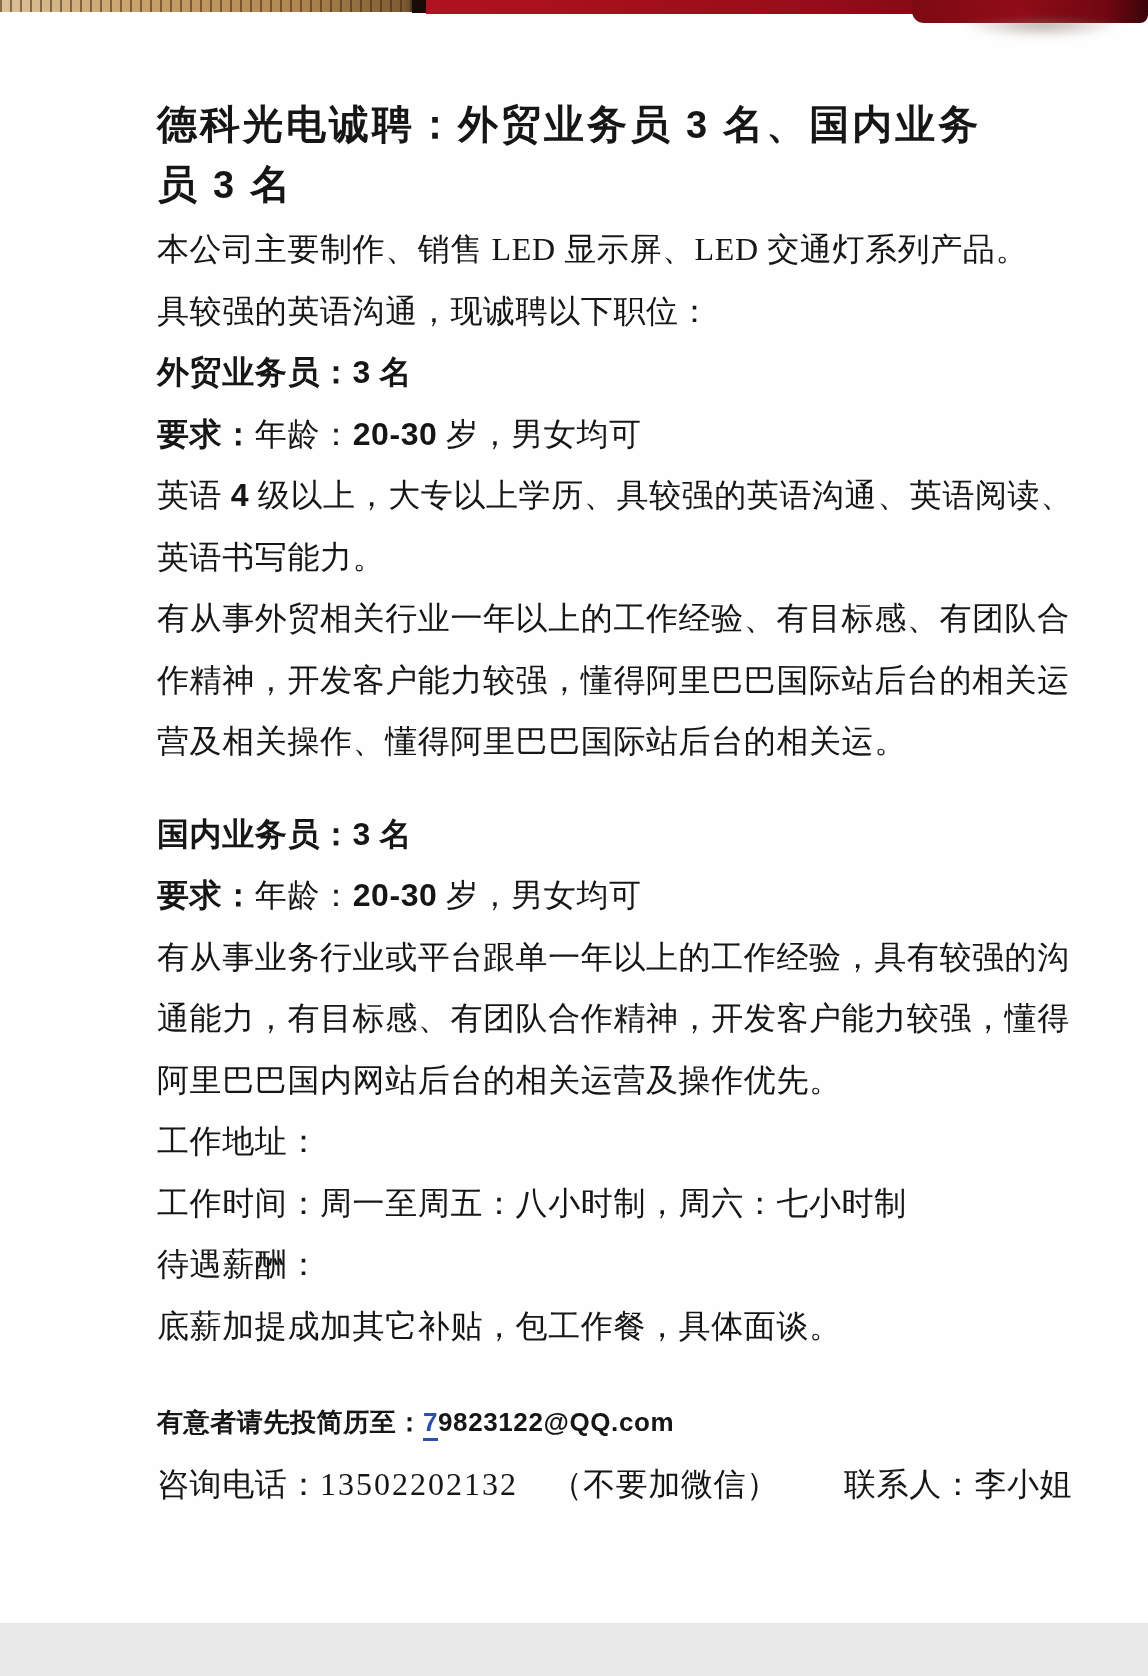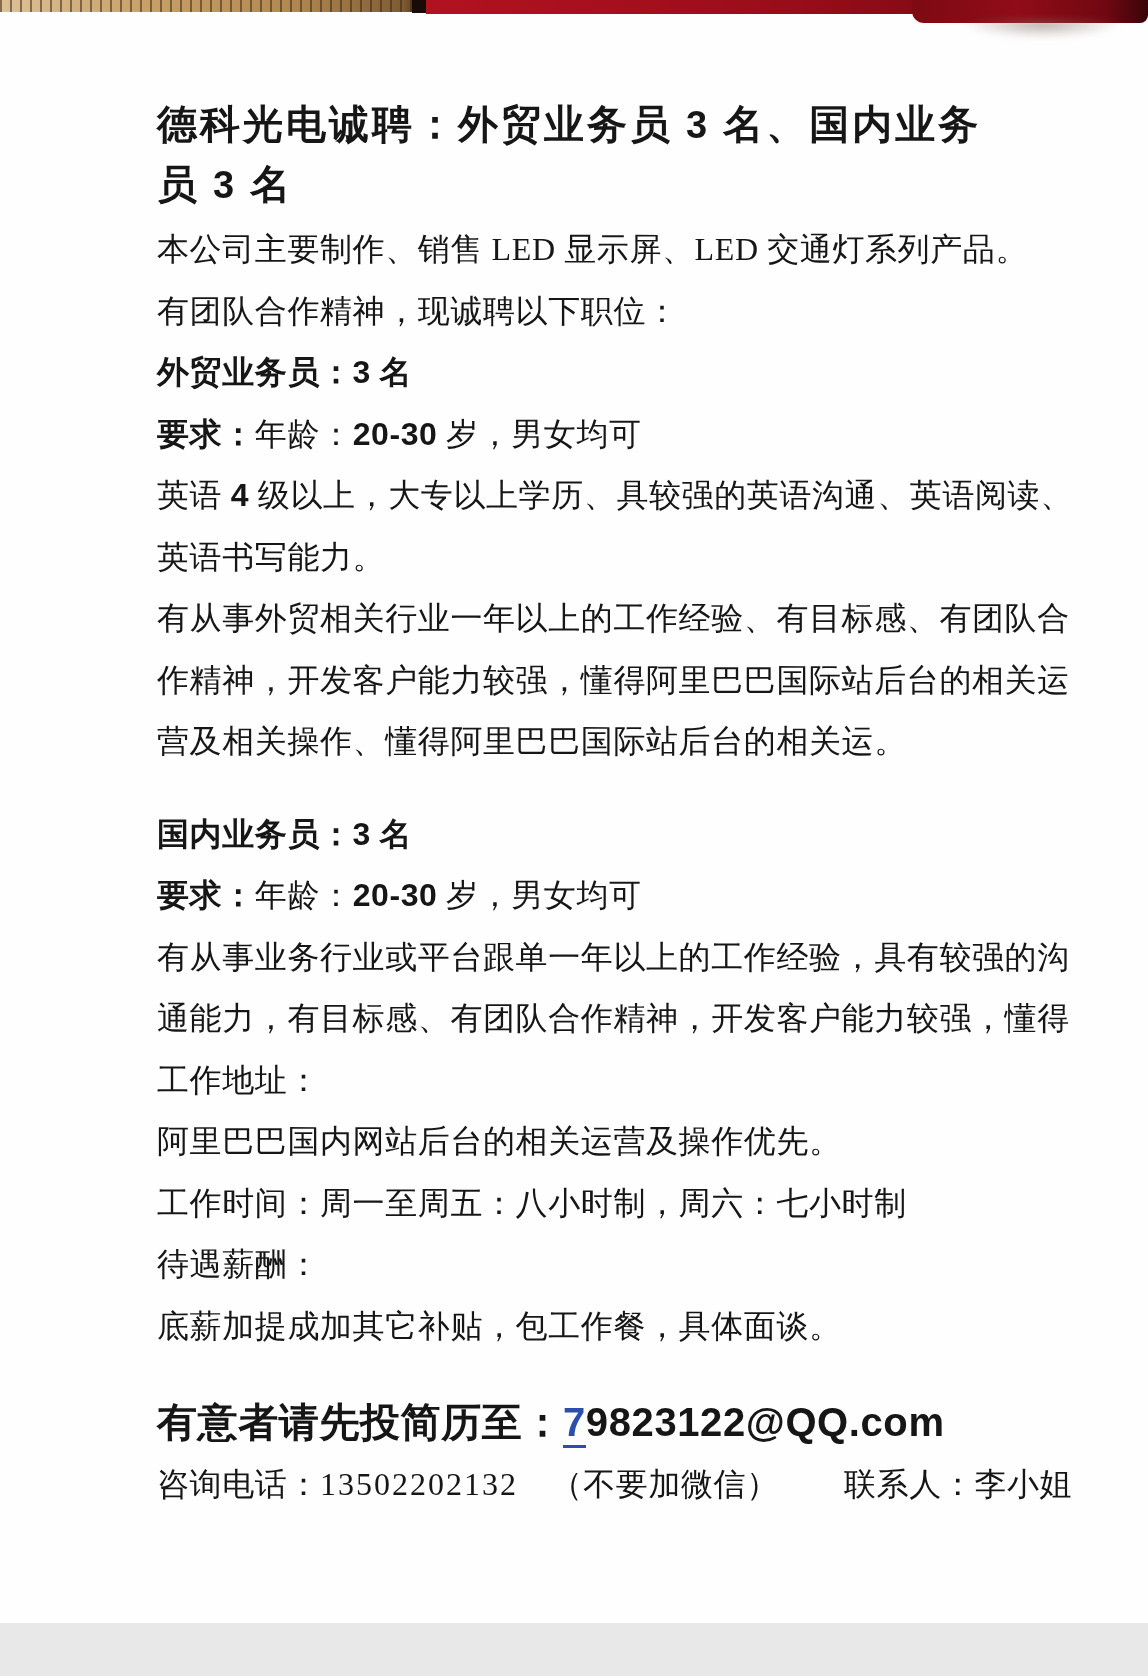--- a/index.html
+++ b/index.html
@@ -44,21 +44,21 @@
   .line{height:61.5px;line-height:61.5px;white-space:nowrap;font-size:32px;letter-spacing:.6px;}
   .seg{display:inline;}
   .s-song{font-family:"Liberation Serif","DejaVu Serif",serif;font-weight:400;}
   .s-hei{font-family:"Liberation Serif","DejaVu Serif",serif;font-weight:700;}
   .s-num{font-family:"Liberation Sans","DejaVu Sans",sans-serif;font-weight:700;}
   .s-num-u{
     font-family:"Liberation Sans","DejaVu Sans",sans-serif;font-weight:700;
     color:#2b4fae;border-bottom:3px solid #2b4fae;padding-bottom:1px;
   }
   .s-phone{font-family:"Liberation Serif","DejaVu Serif",serif;font-weight:400;letter-spacing:2px;}
-  .line.email{font-size:40px;}
+  .line.email{font-size:26px;}
   .title-line .s-num{font-size:38px;}
 </style>
 </head>
 <body>
 
 <div class="page">
 
   <div class="strip">
     <div class="wood"></div>
     <div class="seam"></div>
@@ -67,35 +67,35 @@
     <div class="corner-shadow"></div>
   </div>
 
   <div class="content">
     <h1 class="title" style="margin:0;padding:0;font-size:inherit;font-weight:inherit;">
         <div class="title-line"><span class="seg s-hei">德科光电诚聘：外贸业务员 </span><span class="seg s-num">3</span><span class="seg s-hei"> 名、国内业务</span></div>
         <div class="title-line"><span class="seg s-hei">员 </span><span class="seg s-num">3</span><span class="seg s-hei"> 名</span></div>
       </h1>
     <div class="body-lines">
         <div class="line"><span class="seg s-song">本公司主要制作、销售 LED 显示屏、LED 交通灯系列产品。</span></div>
-        <div class="line"><span class="seg s-song">有团队合作精神，现诚聘以下职位：</span></div>
+        <div class="line"><span class="seg s-song">具较强的英语沟通，现诚聘以下职位：</span></div>
         <div class="line"><span class="seg s-hei">外贸业务员：</span><span class="seg s-num">3</span><span class="seg s-hei"> 名</span></div>
         <div class="line"><span class="seg s-hei">要求：</span><span class="seg s-song">年龄：</span><span class="seg s-num">20-30</span><span class="seg s-song"> 岁，男女均可</span></div>
         <div class="line"><span class="seg s-song">英语 </span><span class="seg s-num">4</span><span class="seg s-song"> 级以上，大专以上学历、具较强的英语沟通、英语阅读、</span></div>
         <div class="line"><span class="seg s-song">英语书写能力。</span></div>
         <div class="line"><span class="seg s-song">有从事外贸相关行业一年以上的工作经验、有目标感、有团队合</span></div>
         <div class="line"><span class="seg s-song">作精神，开发客户能力较强，懂得阿里巴巴国际站后台的相关运</span></div>
         <div class="line"><span class="seg s-song">营及相关操作、懂得阿里巴巴国际站后台的相关运。</span></div>
         <div style="height: 31px;"></div>
         <div class="line"><span class="seg s-hei">国内业务员：</span><span class="seg s-num">3</span><span class="seg s-hei"> 名</span></div>
         <div class="line"><span class="seg s-hei">要求：</span><span class="seg s-song">年龄：</span><span class="seg s-num">20-30</span><span class="seg s-song"> 岁，男女均可</span></div>
         <div class="line"><span class="seg s-song">有从事业务行业或平台跟单一年以上的工作经验，具有较强的沟</span></div>
         <div class="line"><span class="seg s-song">通能力，有目标感、有团队合作精神，开发客户能力较强，懂得</span></div>
+        <div class="line"><span class="seg s-song">阿里巴巴国内网站后台的相关运营及操作优先。</span></div>
         <div class="line"><span class="seg s-song">工作地址：</span></div>
-        <div class="line"><span class="seg s-song">阿里巴巴国内网站后台的相关运营及操作优先。</span></div>
         <div class="line"><span class="seg s-song">工作时间：周一至周五：八小时制，周六：七小时制</span></div>
         <div class="line"><span class="seg s-song">待遇薪酬：</span></div>
         <div class="line"><span class="seg s-song">底薪加提成加其它补贴，包工作餐，具体面谈。</span></div>
         <div style="height: 35px;"></div>
         <div class="line email"><span class="seg s-hei">有意者请先投简历至：</span><span class="seg s-num-u">7</span><span class="seg s-num">9823122@QQ.com</span></div>
         <div class="line"><span class="seg s-song">咨询电话：</span><span class="seg s-phone">13502202132</span><span class="seg s-song">　（不要加微信）</span><span class="seg s-song">　　联系人：李小姐</span></div>
       </div>
   </div>
 
 </div>

